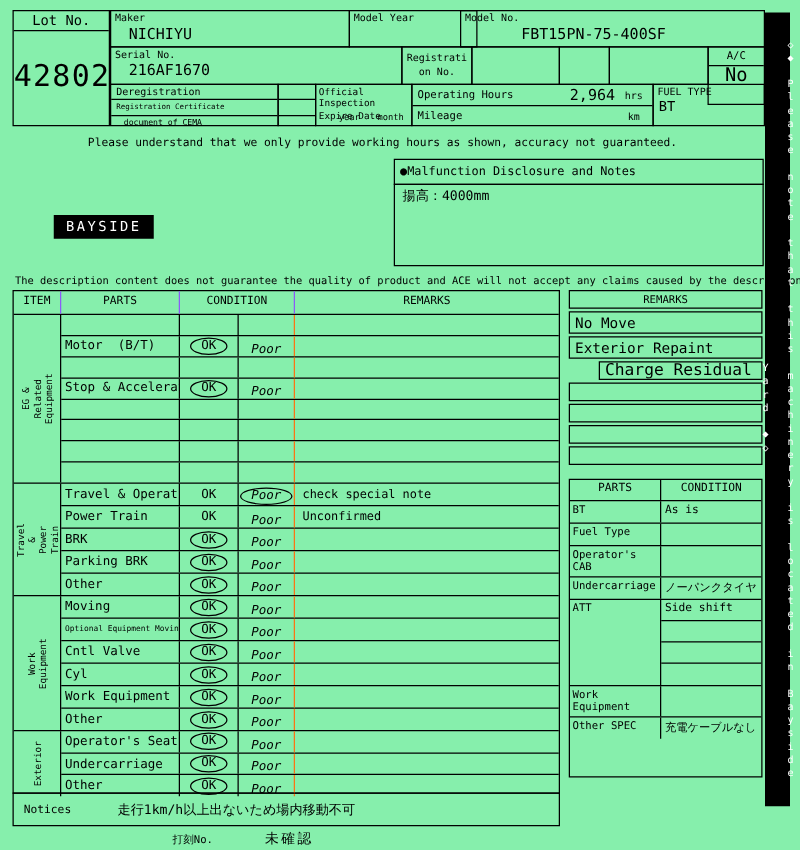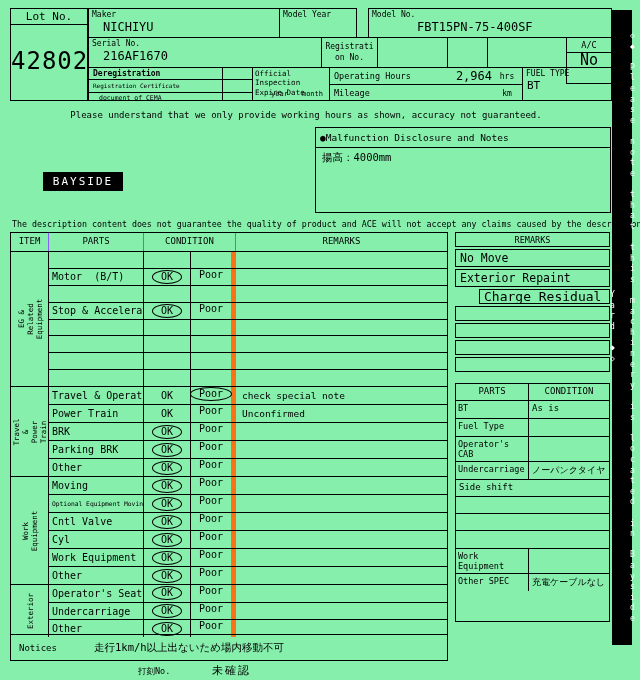--- a/index.html
+++ b/index.html
@@ -44,22 +44,22 @@
   .sec-item-text{position:absolute;left:50%;top:50%;transform:translate(-50%,-50%) rotate(-90deg);
                  font-size:7.5px;white-space:pre-line;text-align:center;line-height:1.2;}
   .sec-rows{flex:1;display:flex;flex-direction:column;}
   .trow{flex:1;display:flex;border-bottom:1px solid #000;box-sizing:border-box;min-height:0;}
   .trow:last-child{border-bottom:none;}
   .cp{width:95px;border-right:1px solid #000;font-size:10px;display:flex;align-items:center;
       padding-left:3px;white-space:pre;overflow:hidden;box-sizing:border-box;}
   .cp.sm{font-size:6.3px;}
   .cok{width:47px;border-right:1px solid #000;display:flex;align-items:center;justify-content:center;
        font-size:10px;box-sizing:border-box;}
-  .cpoor{width:45px;border-right:5px solid #f97316;display:flex;align-items:flex-start;justify-content:center;
-       font-size:10px;box-sizing:border-box;}
+  .cpoor{width:45px;border-right:1px solid #f97316;display:flex;align-items:flex-end;justify-content:center;
+       font-size:10px;box-sizing:border-box;font-style:italic;}
   .crem{flex:1;font-size:9.5px;display:flex;align-items:center;padding-left:6px;overflow:hidden;}
   .circ{border:1.5px solid #000;border-radius:50%;padding:0 8px;line-height:12px;}
 
   
   .rp-head{border:1px solid #000;height:15px;text-align:center;font-size:8.5px;line-height:14px;box-sizing:border-box;}
   .rp-row{border:1px solid #000;margin-top:2px;display:flex;align-items:center;padding-left:4px;
           box-sizing:border-box;overflow:hidden;white-space:nowrap;}
 
   
   .sp-head{display:flex;height:16px;border-bottom:1px solid #000;font-size:9px;text-align:center;line-height:15px;}
@@ -90,21 +90,21 @@
 
   <div class="cell" style="left:10px;top:8px;width:78px;height:93px;">
     <div class="lot-head">Lot No.</div>
     <div class="lot-num">42802</div>
   </div>
 
   <div class="cell" style="left:88px;top:8px;width:192px;height:30px;">
     <span class="lbl">Maker</span>
     <span class="val" style="font-size:12px;padding-left:14px;">NICHIYU</span>
   </div>
-  <div class="cell" style="left:279px;top:8px;width:78px;height:30px;">
+  <div class="cell" style="left:279px;top:8px;width:103px;height:30px;">
     <span class="lbl">Model Year</span>
     <span class="val"></span>
   </div>
   <div class="cell" style="left:368px;top:8px;width:244px;height:30px;">
     <span class="lbl">Model No.</span>
     <span class="val" style="font-size:12px;padding-left:48px;">FBT15PN-75-400SF</span>
   </div>
 
   <div class="cell" style="left:88px;top:37px;width:234px;height:31px;">
     <span class="lbl">Serial No.</span>
@@ -115,21 +115,21 @@
   </div>
   <div class="cell" style="left:377px;top:37px;width:71px;height:31px;"></div>
   <div class="cell" style="left:447px;top:37px;width:41px;height:31px;"></div>
   <div class="cell" style="left:487px;top:37px;width:80px;height:31px;"></div>
   <div class="cell" style="left:566px;top:37px;width:46px;height:47px;">
     <div class="ac-top">A/C</div>
     <div class="ac-bot">No</div>
   </div>
 
   <div class="cell" style="left:88px;top:67px;width:135px;height:34px;">
-    <div class="dereg-row" style="font-size:8px;font-weight:bold;">Deregistration</div>
+    <div class="dereg-row" style="font-size:8px;">Deregistration</div>
     <div class="dereg-row" style="font-size:6px;">Registration Certificate</div>
     <div class="dereg-row" style="font-size:6.5px;padding-left:10px;">document of CEMA</div>
   </div>
   <div class="cell" style="left:222px;top:67px;width:31px;height:34px;">
     <div class="dereg-row"></div>
     <div class="dereg-row"></div>
     <div class="dereg-row"></div>
   </div>
   <div class="cell" style="left:252px;top:67px;width:78px;height:34px;">
     <span style="font-size:7.5px;display:block;padding:1px 2px;line-height:1.25;">Official Inspection Expire Date</span>
@@ -447,20 +447,21 @@
             <div class="spec-cond"></div>
           </div>
         </div>
         <div class="spec-group">
           <div class="spec-parts">Undercarriage</div>
           <div class="spec-conds">
             <div class="spec-cond">ノーパンクタイヤ</div>
           </div>
         </div>
         <div class="spec-group">
+          <div class="spec-parts">ATT</div>
           <div class="spec-conds">
             <div class="spec-cond">Side shift</div>
             <div class="spec-cond"></div>
             <div class="spec-cond"></div>
             <div class="spec-cond"></div>
           </div>
         </div>
         <div class="spec-group">
           <div class="spec-parts">Work Equipment</div>
         </div>

